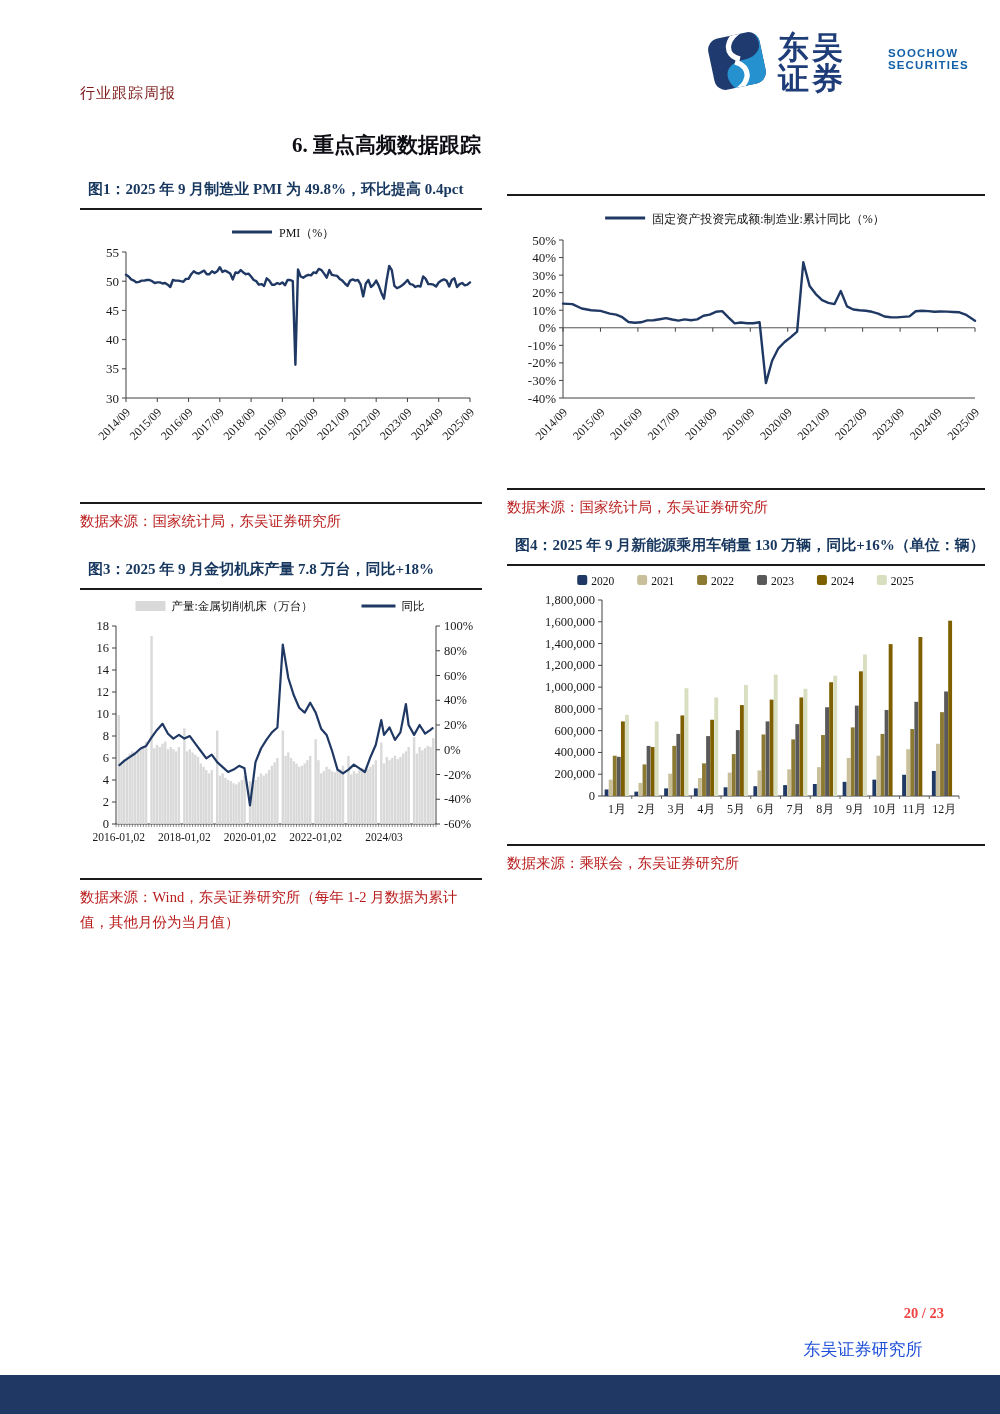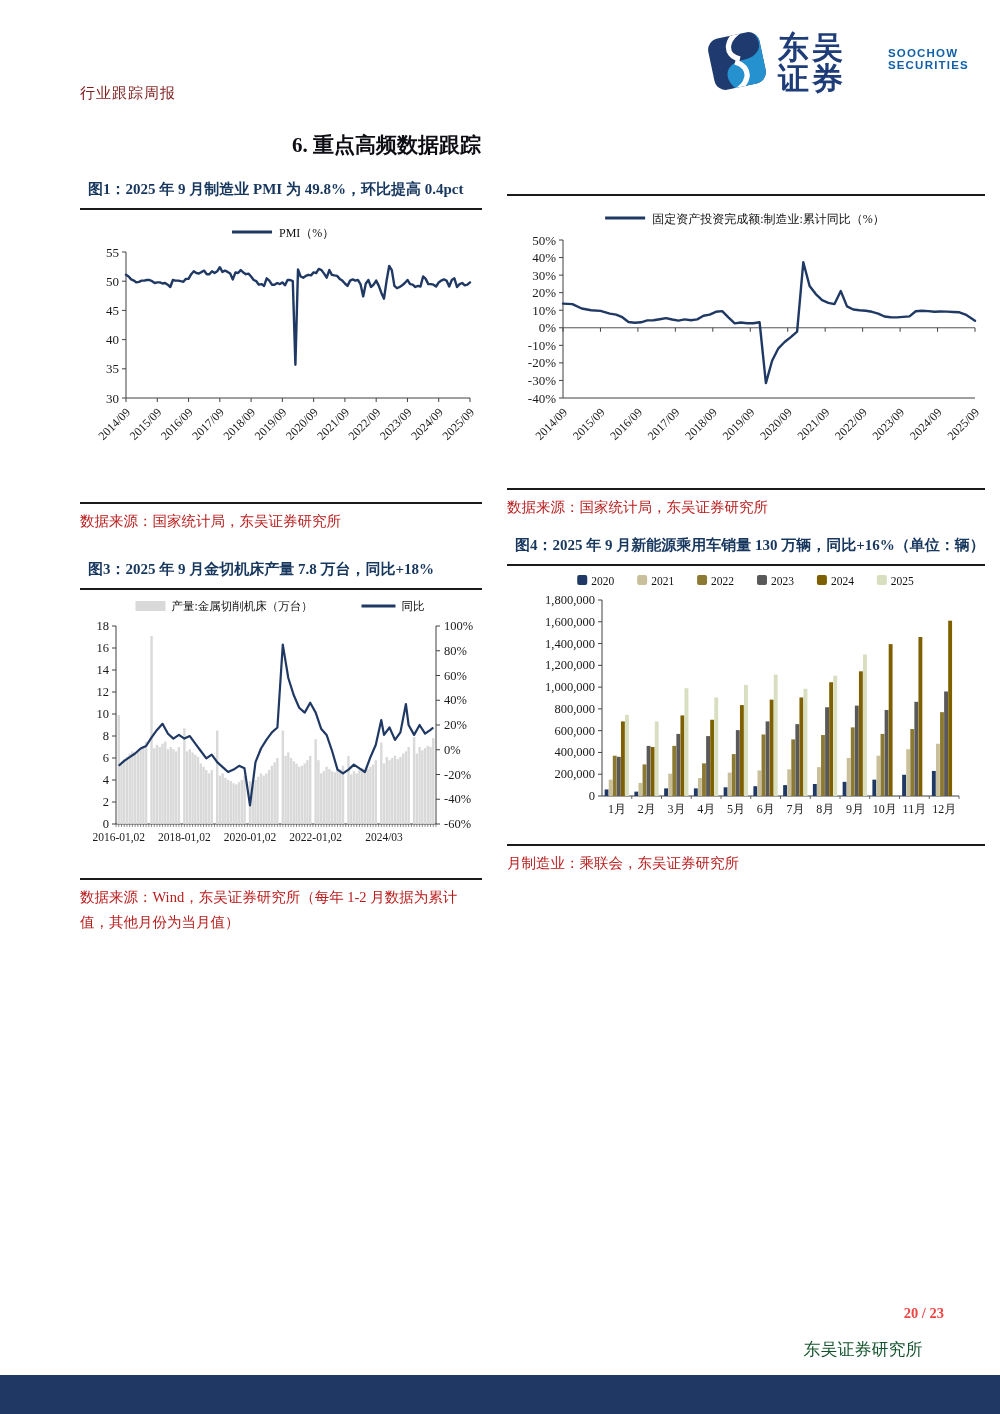--- a/index.html
+++ b/index.html
@@ -17,21 +17,21 @@
   .col-right{left:507px;top:190px;width:478px;}
   .fig-caption{font-size:15px;font-weight:bold;color:#17375E;line-height:1.85;padding-left:8px;}
   .rule{border:none;border-top:2px solid #1a1a1a;margin:4px 0 0 0;}
   .chart-box{margin:2px 0;}
   .fig-source{font-size:14.5px;color:#b91c1c;line-height:1.75;margin-top:5px;}
   .gap{height:22px;}
   svg text{font-family:"Liberation Serif",serif;}
   .page-num{position:absolute;left:860px;top:1305px;width:84px;text-align:right;
             font-size:14.5px;font-weight:bold;color:#ef4444;}
   .institute{position:absolute;left:778px;top:1338px;width:170px;text-align:center;
-             font-size:17px;color:#14532d;}
+             font-size:17px;color:#1d4ed8;}
   .bottom-bar{position:absolute;left:0;top:1375px;width:1000px;height:39px;background:#1F3864;}
   .disclaimer-box{position:absolute;left:0;top:1424px;width:347px;height:40px;background:#D9D9D9;
                   display:flex;align-items:center;padding-left:20px;box-sizing:border-box;
                   font-size:15px;font-weight:bold;color:#17375E;}
 </style>
 </head>
 <body>
 
 <div class="page">
 
@@ -588,21 +588,21 @@
           <line x1="452" y1="228" x2="452" y2="231" stroke="#404040" stroke-width="0.8"></line>
           <rect x="424.8989726027397" y="202.95555555555555" width="3.8715753424657535" height="25.04444444444445" fill="#1F3864"></rect>
           <rect x="428.9743150684931" y="175.73333333333335" width="3.8715753424657535" height="52.26666666666665" fill="#C9C09B"></rect>
           <rect x="433.0496575342466" y="144.15555555555557" width="3.8715753424657535" height="83.84444444444443" fill="#8C7A33"></rect>
           <rect x="437.125" y="123.46666666666667" width="3.8715753424657535" height="104.53333333333333" fill="#595959"></rect>
           <rect x="441.2003424657534" y="52.68888888888887" width="3.8715753424657535" height="175.31111111111113" fill="#7F6000"></rect>
           <text x="437.125" y="245" font-size="12" text-anchor="middle" fill="#1a1a1a">12月</text>
         </svg>
     </div>
     <hr class="rule">
-    <div class="fig-source">月制造业：乘联会，东吴证券研究所</div>
+    <div class="fig-source">数据来源：乘联会，东吴证券研究所</div>
   </div>
 
   <div class="page-num">20  /  23</div>
   <div class="institute">东吴证券研究所</div>
   <div class="bottom-bar"></div>
   <div class="disclaimer-box">请务必阅读正文之后的免责声明部分</div>
 
 </div>
 
 </body></html>

